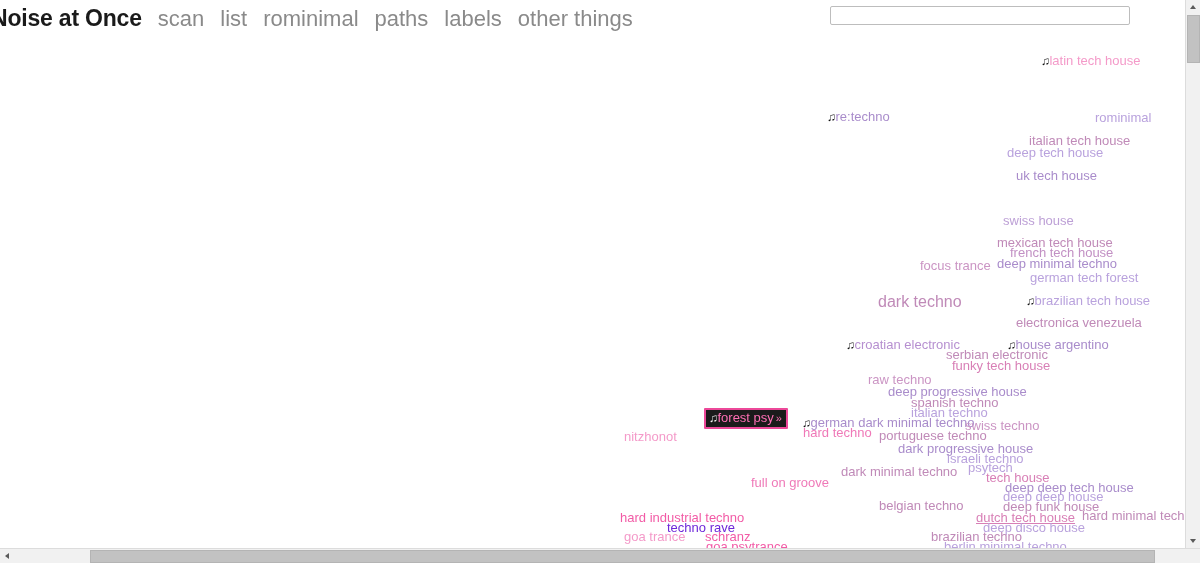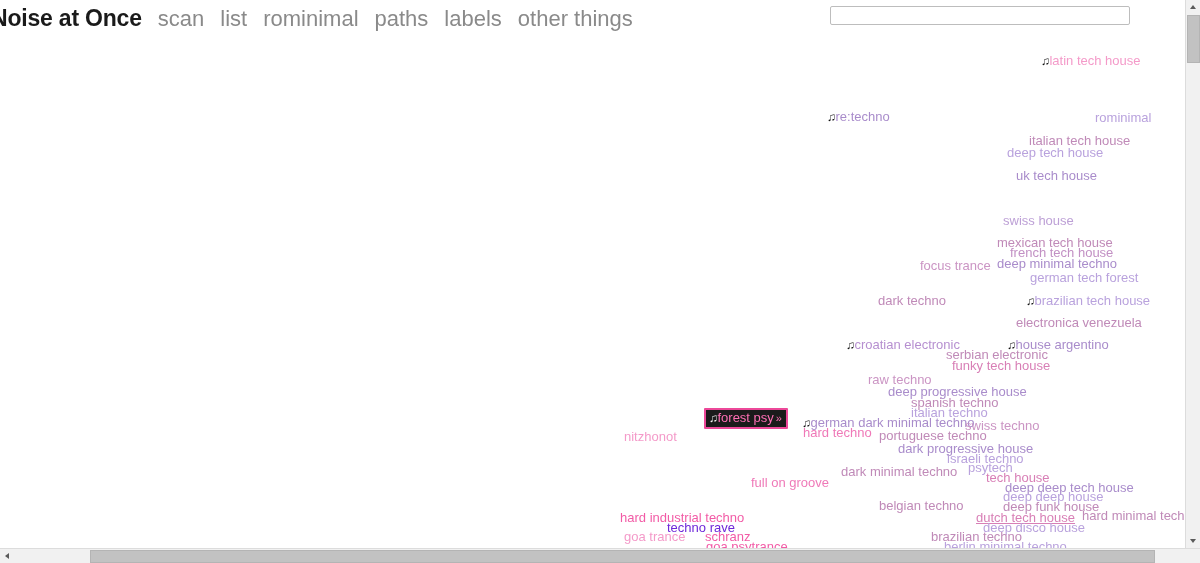--- a/index.html
+++ b/index.html
@@ -178,21 +178,21 @@
       <a class="tag" style="left: 1095px; top: 111px; font-size: 13px; color: rgb(185, 162, 221);"><span>rominimal</span></a>
       <a class="tag" style="left: 1029px; top: 134px; font-size: 13px; color: rgb(192, 138, 184);"><span>italian tech house</span></a>
       <a class="tag" style="left: 1007px; top: 146px; font-size: 13px; color: rgb(185, 162, 221);"><span>deep tech house</span></a>
       <a class="tag" style="left: 1016px; top: 169px; font-size: 13px; color: rgb(169, 140, 203);"><span>uk tech house</span></a>
       <a class="tag" style="left: 1003px; top: 214px; font-size: 13px; color: rgb(189, 160, 214);"><span>swiss house</span></a>
       <a class="tag" style="left: 997px; top: 236px; font-size: 13px; color: rgb(192, 138, 184);"><span>mexican tech house</span></a>
       <a class="tag" style="left: 1010px; top: 246px; font-size: 13px; color: rgb(194, 144, 196);"><span>french tech house</span></a>
       <a class="tag" style="left: 997px; top: 257px; font-size: 13px; color: rgb(169, 140, 203);"><span>deep minimal techno</span></a>
       <a class="tag" style="left: 920px; top: 259px; font-size: 13px; color: rgb(203, 149, 196);"><span>focus trance</span></a>
       <a class="tag" style="left: 1030px; top: 271px; font-size: 13px; color: rgb(185, 162, 221);"><span>german tech forest</span></a>
-      <a class="tag" style="left: 878px; top: 294px; font-size: 13px; color: rgb(192, 138, 184);"><span>dark techno</span></a>
+      <a class="tag" style="left: 878px; top: 294px; font-size: 16px; color: rgb(192, 138, 184);"><span>dark techno</span></a>
       <a class="tag" style="left: 1026px; top: 294px; font-size: 13px; color: rgb(185, 162, 221);"><span class="note">♫</span><span>brazilian tech house</span></a>
       <a class="tag" style="left: 1016px; top: 316px; font-size: 13px; color: rgb(192, 138, 184);"><span>electronica venezuela</span></a>
       <a class="tag" style="left: 846px; top: 338px; font-size: 13px; color: rgb(182, 143, 208);"><span class="note">♫</span><span>croatian electronic</span></a>
       <a class="tag" style="left: 1007px; top: 338px; font-size: 13px; color: rgb(169, 140, 203);"><span class="note">♫</span><span>house argentino</span></a>
       <a class="tag" style="left: 946px; top: 348px; font-size: 13px; color: rgb(192, 138, 184);"><span>serbian electronic</span></a>
       <a class="tag" style="left: 952px; top: 359px; font-size: 13px; color: rgb(216, 127, 182);"><span>funky tech house</span></a>
       <a class="tag" style="left: 868px; top: 373px; font-size: 13px; color: rgb(203, 149, 196);"><span>raw techno</span></a>
       <a class="tag" style="left: 888px; top: 385px; font-size: 13px; color: rgb(169, 140, 203);"><span>deep progressive house</span></a>
       <a class="tag" style="left: 911px; top: 396px; font-size: 13px; color: rgb(192, 138, 184);"><span>spanish techno</span></a>
       <a class="tag" style="left: 911px; top: 406px; font-size: 13px; color: rgb(185, 162, 221);"><span>italian techno</span></a>

